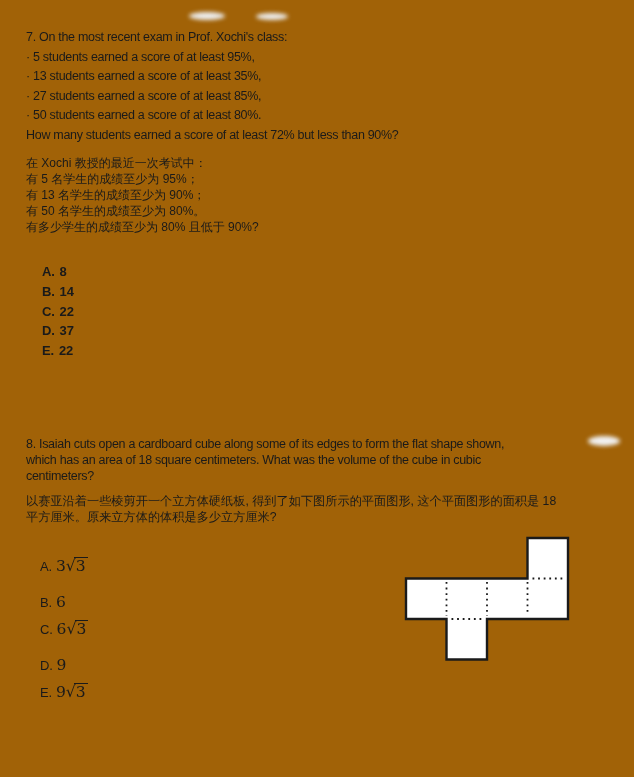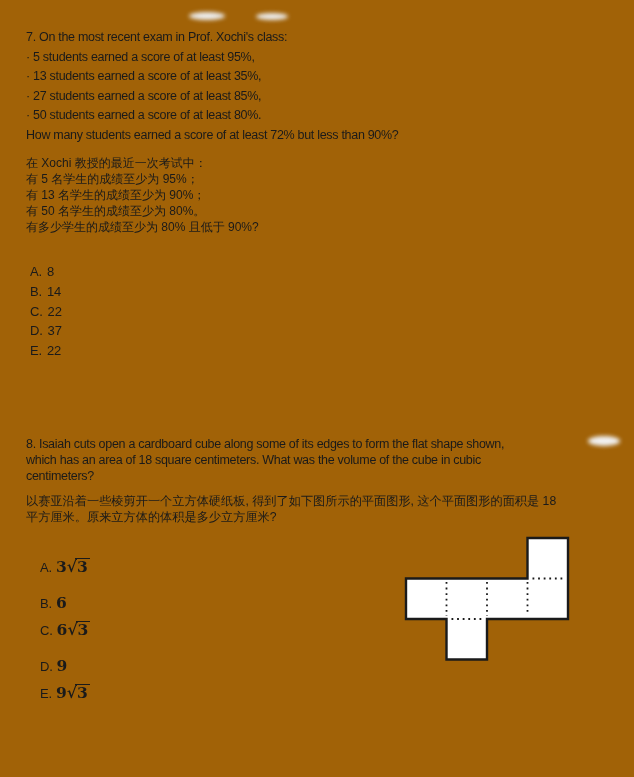--- a/index.html
+++ b/index.html
@@ -23,22 +23,22 @@
     left: 26px; top: 28px;
     font-size: 12.5px; line-height: 19.6px; letter-spacing: -0.3px;
   }
   
   #q7-cn {
     left: 26px; top: 155px;
     font-size: 12px; line-height: 16px; letter-spacing: 0;
   }
   
   #q7-opts {
-    left: 30px; top: 262px;
-    font-size: 13px; line-height: 19.8px; letter-spacing: -0.2px;
+    left: 42px; top: 262px;
+    font-size: 13px; line-height: 19.8px; letter-spacing: -0.2px; font-weight: bold;
   }
   #q7-opts .opt-label { margin-right: 5px; }
 
   
   #q8-en {
     left: 26px; top: 436px;
     font-size: 12.5px; line-height: 16.2px; letter-spacing: -0.3px;
   }
   
   #q8-cn {
@@ -48,21 +48,21 @@
 
   
   .q8-opt {
     position: absolute; left: 40px;
     font-size: 13px; letter-spacing: -0.2px;
     white-space: nowrap;
   }
   .q8-opt .opt-label { margin-right: 4px; }
   .math {
     font-family: "DejaVu Serif", "Liberation Serif", serif;
-    font-weight: 700;
+    font-weight: 400;
     font-size: 15.5px;
     letter-spacing: 0;
   }
   .sqrt-wrap { display: inline-block; white-space: nowrap; }
   .sqrt-sign { display: inline-block; margin-right: -1.5px; }
   .radicand {
     display: inline-block;
     border-top: 1.6px solid #1a1a1a;
     padding: 0 2px 0 1.5px;
     line-height: 1.08;

